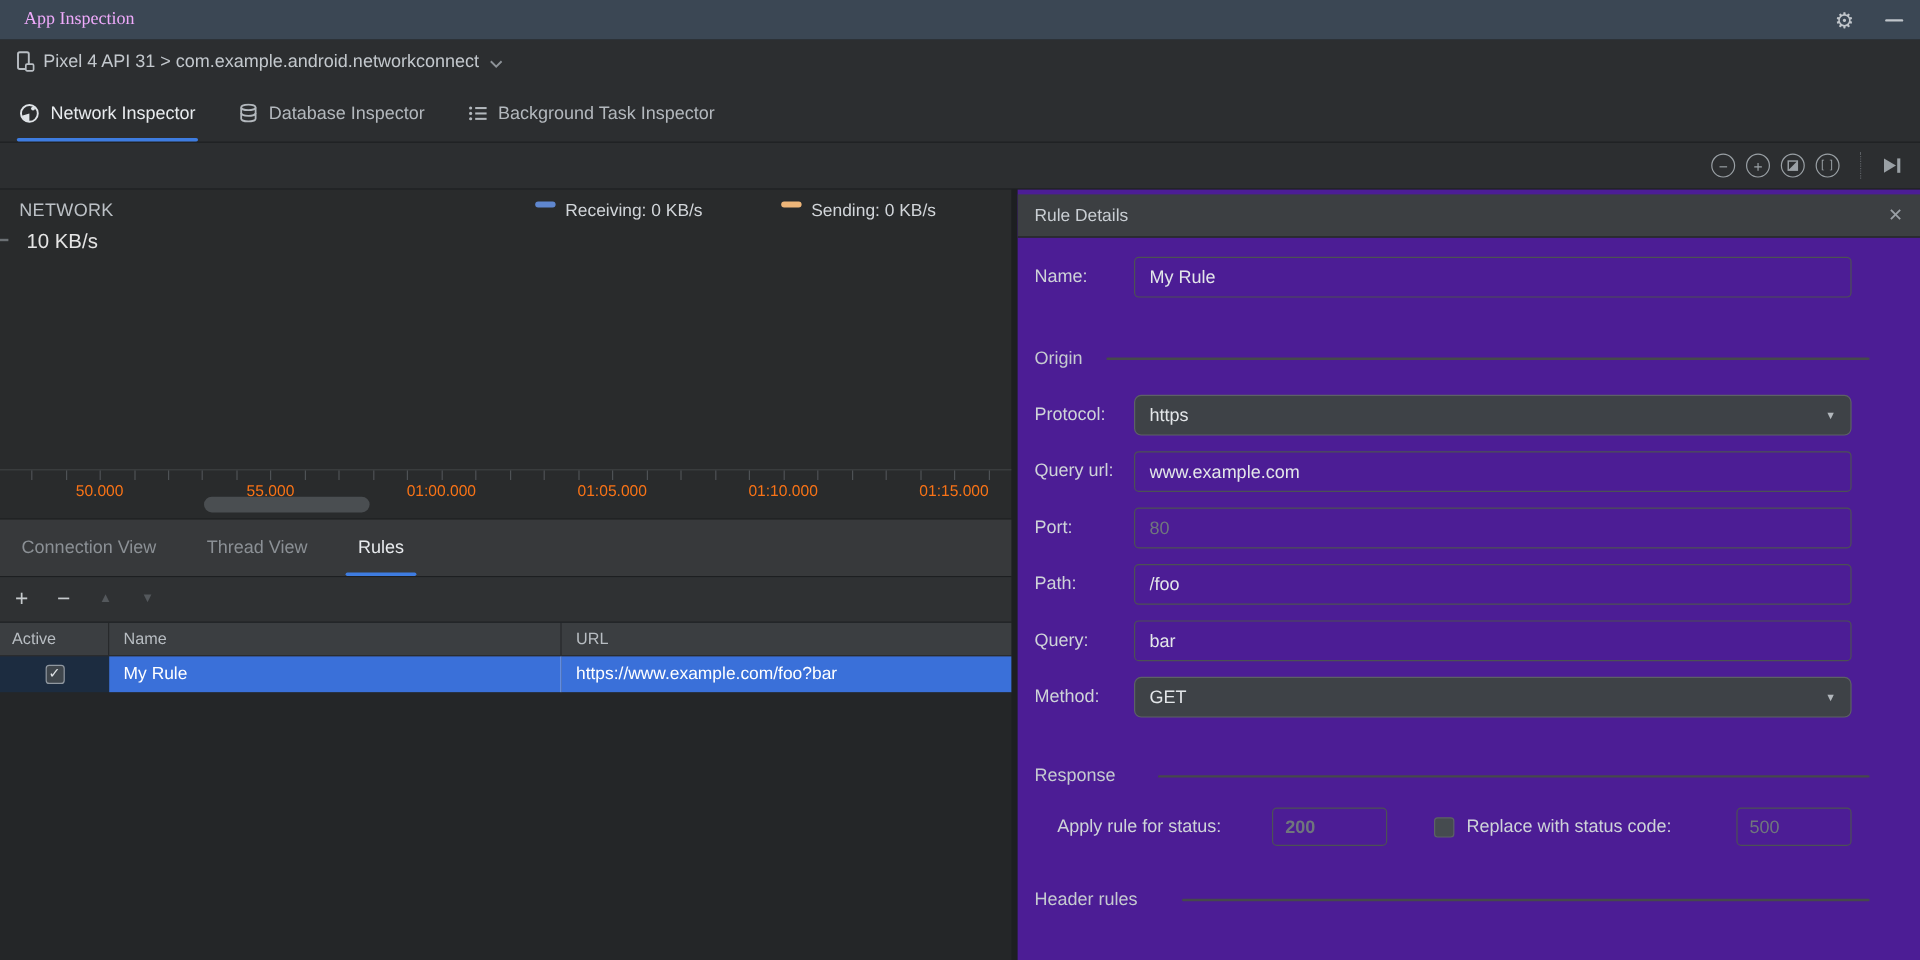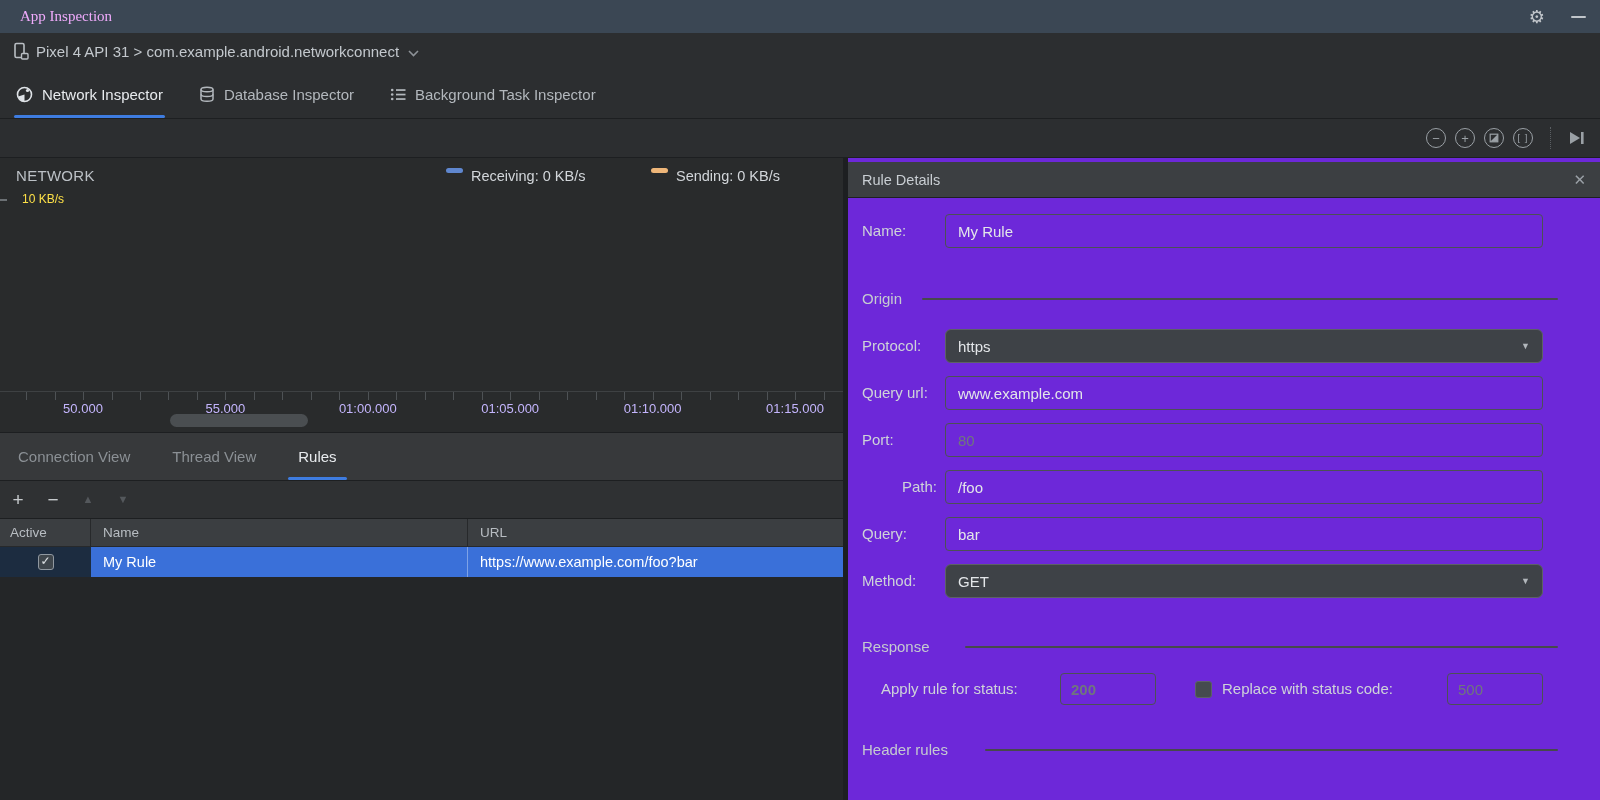--- a/index.html
+++ b/index.html
@@ -39,24 +39,24 @@
   .dot-sep{height:22px;border-left:1px dotted #5b5f63;margin:0 8px;}
 
   
   .left-panel{position:absolute;left:0;top:158px;width:843px;height:642px;background:#292b2c;}
   .chart-title{position:absolute;left:16px;top:9px;font-size:15px;color:#bcc1c6;letter-spacing:.3px;}
   .legend{position:absolute;top:10px;display:flex;align-items:flex-start;height:18px;font-size:14.5px;color:#d2d6da;}
   .legend .dash{width:17px;height:5px;border-radius:2.5px;margin-right:8px;}
   .dash-receiving{background:#5f87cf;}
   .dash-sending{background:#eeb679;}
   .y-axis-tick{position:absolute;left:0;top:41px;width:7px;height:2px;background:#6b7074;}
-  .y-axis-label{position:absolute;left:22px;top:34px;font-size:12px;color:#fde047;}
+  .y-axis-label{position:absolute;left:22px;top:34px;font-size:17px;color:#e5e5e5;}
   .timeline-axis{position:absolute;left:0;top:233px;width:843px;height:26px;border-top:1px solid #3e4143;}
   .timeline-axis .tick{position:absolute;top:0;width:1px;height:8px;background:#4e5255;}
-  .timeline-axis .tick-label{position:absolute;top:9px;transform:translateX(-50%);font-size:13px;color:#c4b5fd;white-space:nowrap;text-align:right;}
+  .timeline-axis .tick-label{position:absolute;top:9px;transform:translateX(-50%);font-size:13px;color:#f97316;white-space:nowrap;text-align:right;}
   .h-scrollbar{position:absolute;left:170px;top:256px;width:138px;height:13px;border-radius:7px;background:#4a4e51;}
   .panel-divider{position:absolute;left:0;top:274px;width:843px;height:1px;background:#1d1f21;}
 
   .rules-tabs{position:absolute;left:0;top:275px;width:843px;height:48px;background:#37393b;border-bottom:1px solid #1d1f21;
               display:flex;align-items:stretch;gap:22px;padding-left:8px;box-sizing:border-box;}
   .rtab{display:flex;align-items:center;padding:0 10px;font-size:15px;color:#8b9095;position:relative;cursor:default;}
   .rtab.selected{color:#e8ebee;}
   .rtab.selected::after{content:"";position:absolute;left:0;right:0;bottom:0;height:3px;background:#3e7ce0;border-radius:1.5px;}
 
   .rules-toolbar{position:absolute;left:0;top:323px;width:843px;height:38px;background:#2f3133;border-bottom:1px solid #1d1f21;
@@ -81,21 +81,21 @@
   .rcell.c-url{flex:1;padding-left:12px;}
   .row-cb{width:16px;height:16px;border-radius:3px;background:#3f464c;border:1.5px solid #9098a0;box-sizing:border-box;
           color:#dfe3e6;font-size:12px;line-height:13px;text-align:center;}
   .row-cb.checked::after{content:"✓";}
   .rules-body{position:absolute;left:0;top:419px;width:843px;bottom:0;background:#242628;}
 
   
   .splitter{position:absolute;left:843px;top:158px;width:5px;height:642px;background:#1d1f21;}
 
   
-  .right-panel{position:absolute;left:848px;top:158px;width:752px;height:642px;background:#6d28d9;overflow:hidden;}
+  .right-panel{position:absolute;left:848px;top:158px;width:752px;height:642px;background:#4c1d95;overflow:hidden;}
   .details-header{position:absolute;left:0;top:4px;width:752px;height:36px;background:#3c3f42;border-bottom:1px solid #1e2022;
                   display:flex;align-items:center;box-sizing:border-box;}
   .details-header .dtitle{margin-left:14px;font-size:14.5px;color:#c9ced3;}
   .close-x{margin-left:auto;margin-right:14px;font-size:15px;color:#9aa0a6;line-height:1;}
 
   .row-label{position:absolute;left:14px;height:20px;line-height:20px;font-size:15px;color:#ced3d8;white-space:nowrap;}
   .text-field{position:absolute;left:97px;width:598px;height:34px;box-sizing:border-box;background:transparent;
               border:1px solid #4c5155;border-radius:4px;color:#e3e6e9;font-size:15px;padding:0 12px;
               font-family:"Liberation Sans",sans-serif;outline:none;}
   .text-field::placeholder{color:#70767d;opacity:1;}
@@ -293,21 +293,21 @@
       <span>https</span>
       <span class="arrow">▼</span>
     </div>
 
     <div class="row-label" style="top:225px;">Query url:</div>
     <input class="text-field" style="top: 218px;" value="www.example.com">
 
     <div class="row-label" style="top:272px;">Port:</div>
     <input class="text-field" style="top: 265px;" placeholder="80">
 
-    <div class="row-label" style="top:319px;margin-left:40px;">Path:</div>
+    <div class="row-label" style="top:319px;">Path:</div>
     <input class="text-field" style="top: 312px;" value="/foo">
 
     <div class="row-label" style="top:366px;">Query:</div>
     <input class="text-field" style="top: 359px;" value="bar">
 
     <div class="row-label" style="top:413px;">Method:</div>
     <div class="combo" style="top:406px;">
       <span>GET</span>
       <span class="arrow">▼</span>
     </div>

